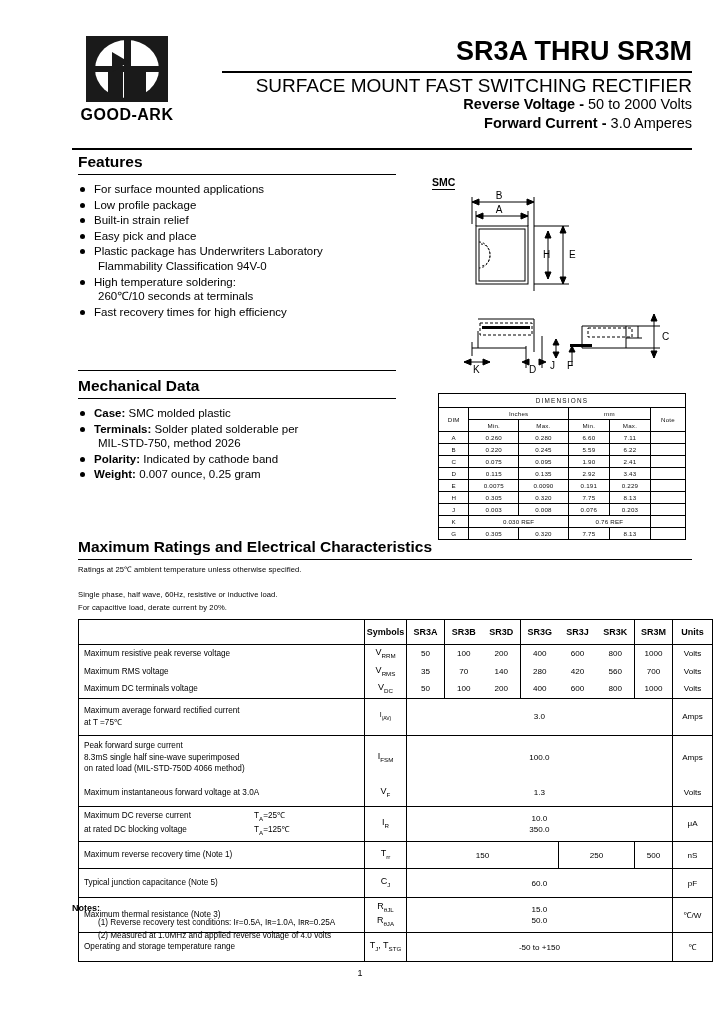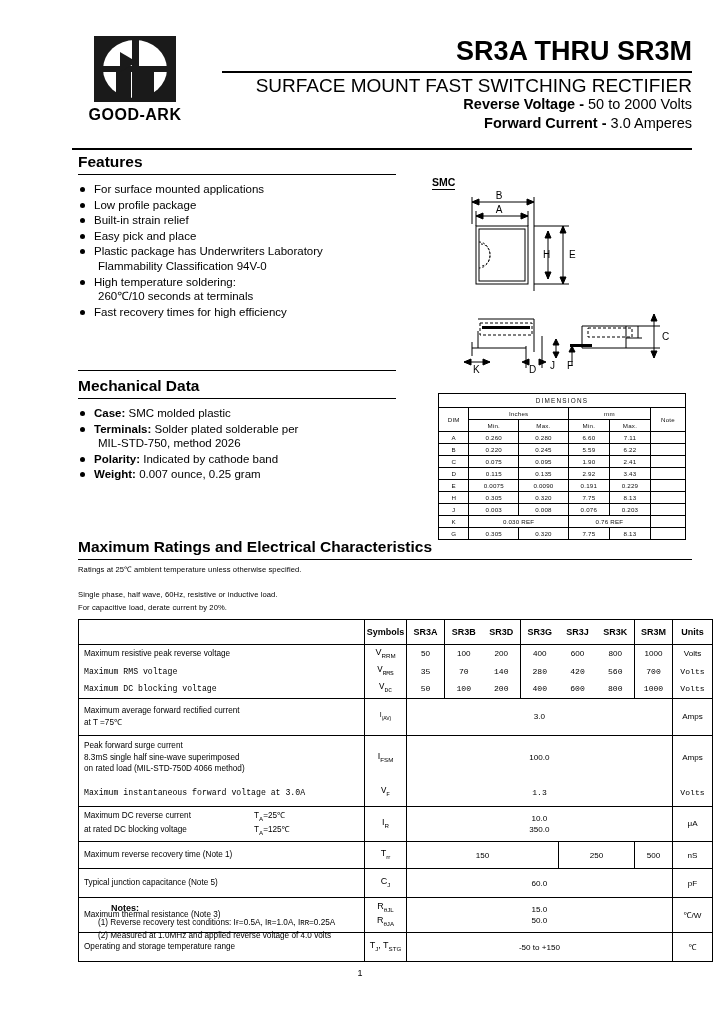--- a/index.html
+++ b/index.html
@@ -23,21 +23,21 @@
   }
 
   
   .header {
     position: absolute;
     left: 72px; top: 36px;
     width: 620px; height: 112px;
   }
   .logo-block {
     position: absolute;
-    left: 8px; top: 0;
+    left: 0; top: 0;
     width: 110px;
     text-align: center;
   }
   .logo-mark {
     width: 82px; height: 66px;
     margin: 0 auto;
     background: #1a1a1a;
     position: relative;
   }
   .logo-mark .oval {
@@ -250,32 +250,31 @@
   }
   table.main th {
     font-weight: bold;
     font-size: 9px;
     height: 24px;
     text-align: center;
   }
   table.main td.sym { font-size: 9px; }
   .sub { font-size: 6.2px; vertical-align: sub; }
   .nb { border-bottom: none !important; }
-  .nt { border-top: none !important; font-family: Liberation Mono, monospace; }
+  .nt { border-top: none !important; }
   .thinrow td { border-top-width: 0.9px; border-bottom-width: 0.9px; }
 
   .notes {
     position: absolute;
     left: 72px; top: 903px;
     width: 500px;
   }
   .notes-title {
     font-size: 9px;
     font-weight: bold;
-    margin-left: 39px;
   }
   .notes ol {
     margin: 3px 0 0 0;
     padding: 0;
     list-style: none;
   }
   .notes li {
     font-size: 8.2px;
     line-height: 13px;
     padding-left: 26px;
@@ -581,21 +580,21 @@
         <td class="nb nt" style="border-right:none">70</td>
         <td class="nb nt" style="border-left:none">140</td>
         <td class="nb nt" style="border-right:none">280</td>
         <td class="nb nt" style="border-left:none;border-right:none">420</td>
         <td class="nb nt" style="border-left:none">560</td>
         <td class="nb nt">700</td>
         <td class="nb nt">Volts</td>
       </tr>
 
       <tr class="thinrow">
-        <td class="desc nt">Maximum DC blocking voltage</td>
+        <td class="desc nt">Maximum DC terminals voltage</td>
         <td class="sym nt"><span>V</span><span class="sub">DC</span></td>
         <td class="nt">50</td>
         <td class="nt" style="border-right:none">100</td>
         <td class="nt" style="border-left:none">200</td>
         <td class="nt" style="border-right:none">400</td>
         <td class="nt" style="border-left:none;border-right:none">600</td>
         <td class="nt" style="border-left:none">800</td>
         <td class="nt">1000</td>
         <td class="nt">Volts</td>
       </tr>

